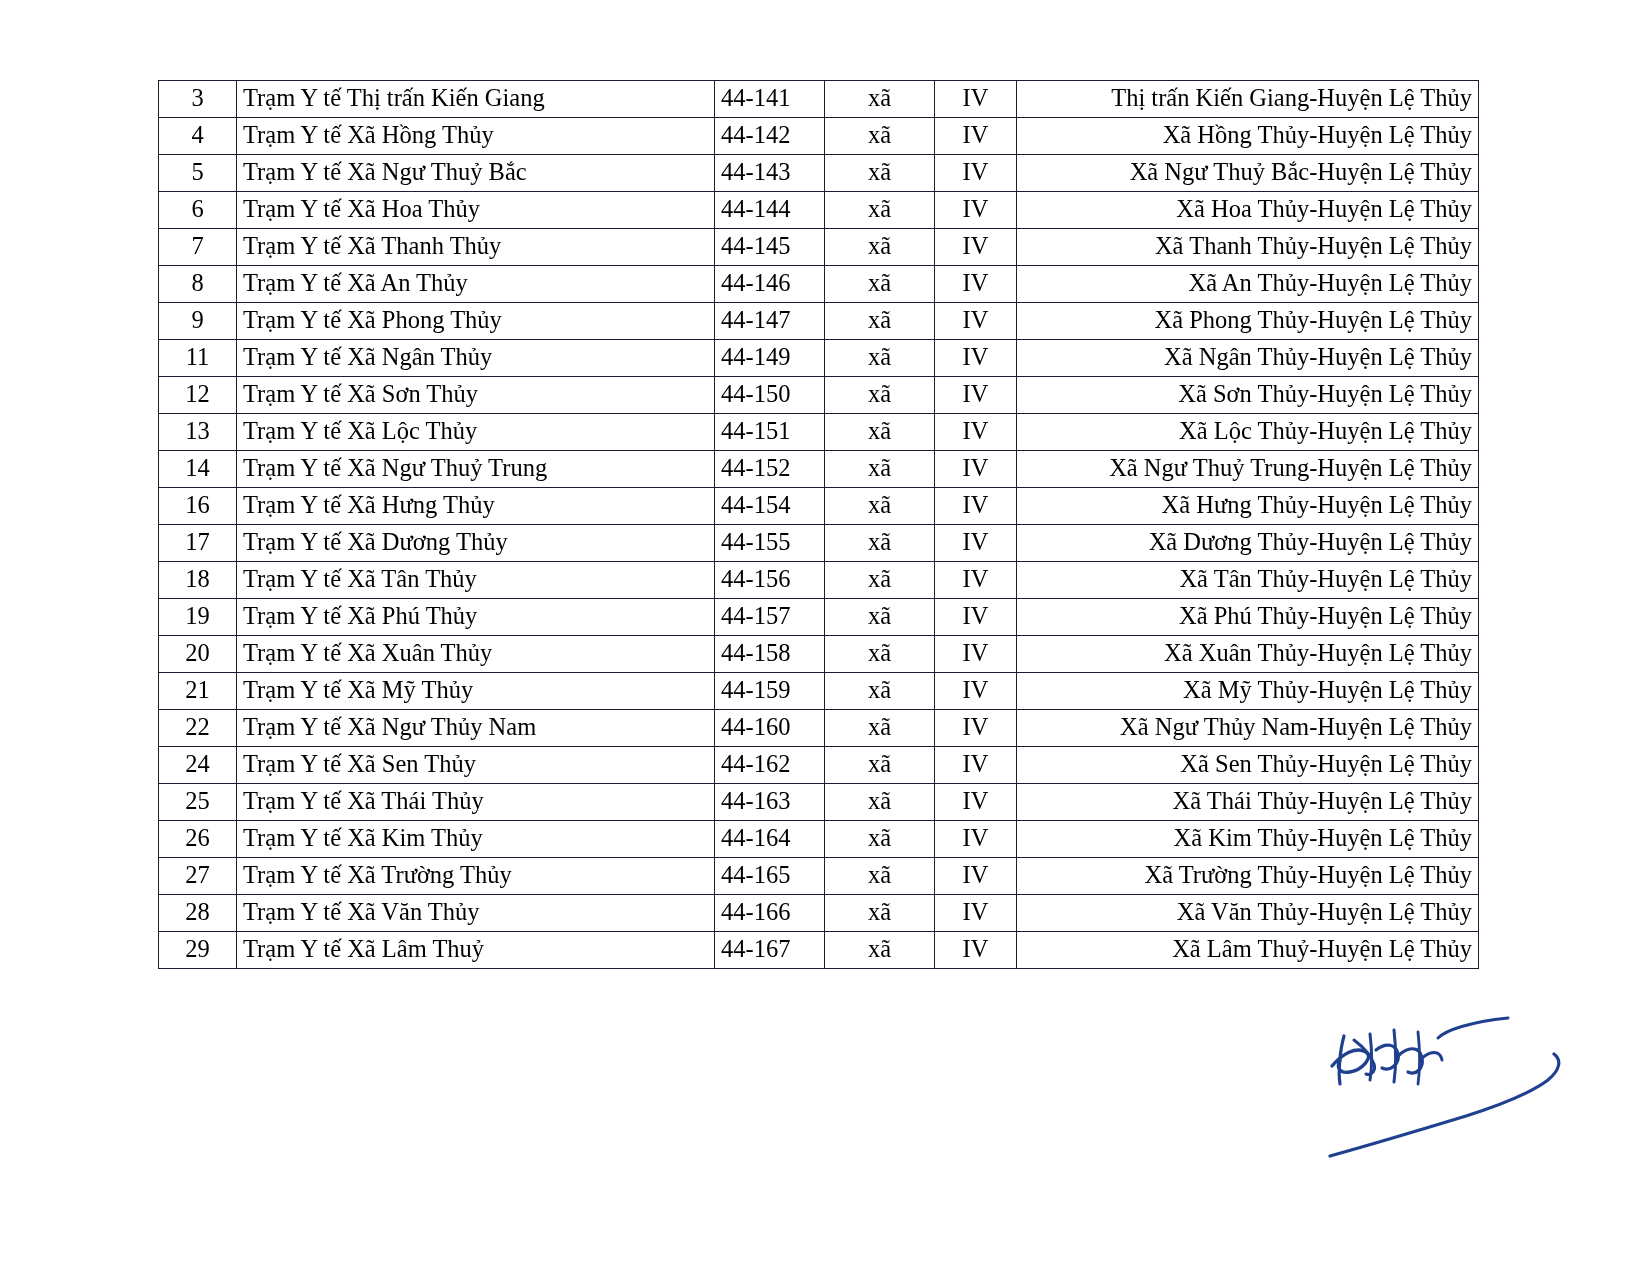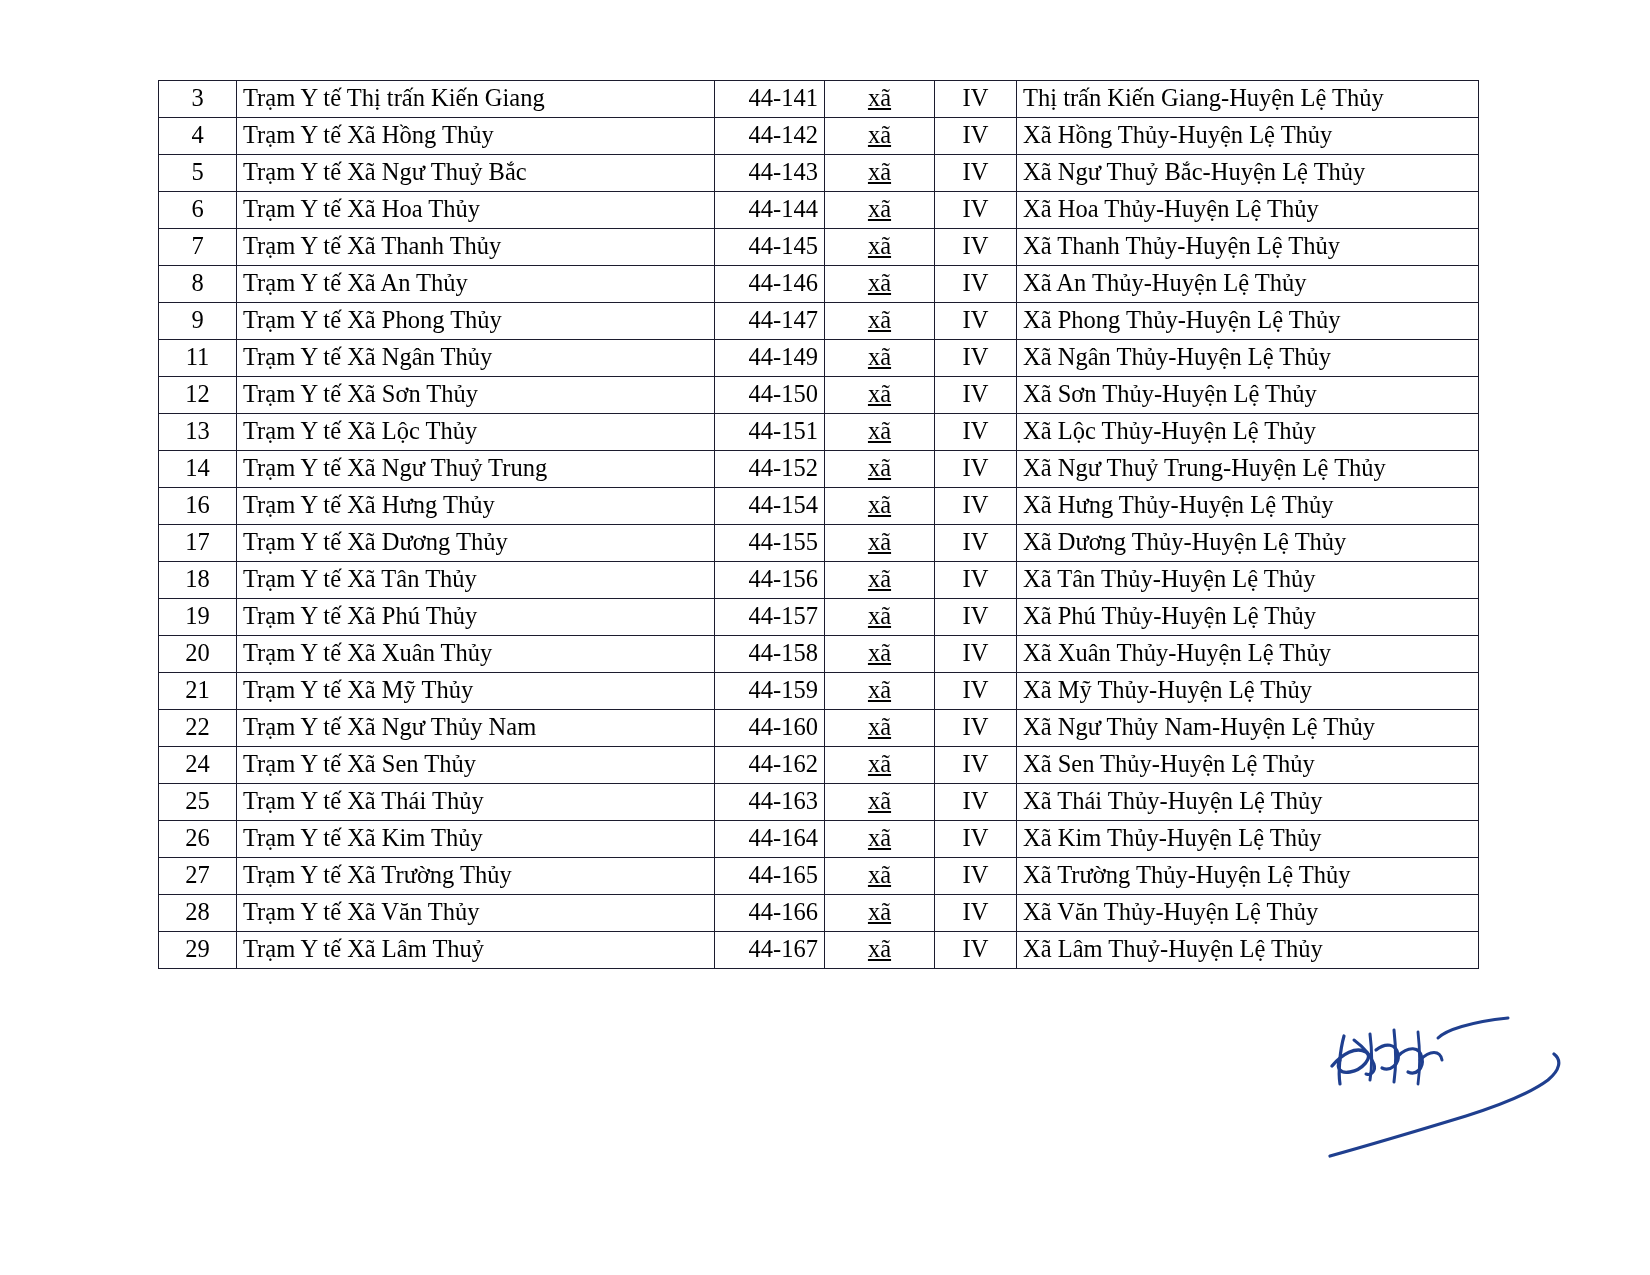--- a/index.html
+++ b/index.html
@@ -45,24 +45,24 @@
   }
   col.c-idx { width: 78px; }
   col.c-name { width: 478px; }
   col.c-code { width: 110px; }
   col.c-level { width: 110px; }
   col.c-rank { width: 82px; }
   col.c-addr { width: 462px; }
 
   td.idx { text-align: center; }
   td.name { text-align: left; padding-left: 16px; }
-  td.code { text-align: right; }
-  td.level { text-align: center; text-decoration: underline; }
+  td.code { text-align: left; }
+  td.level { text-align: center; }
   td.rank { text-align: center; }
-  td.addr { text-align: left; padding-left: 16px; }
+  td.addr { text-align: right; padding-left: 16px; }
 
   .signature {
     position: absolute;
     left: 1270px;
     top: 980px;
     width: 320px;
     height: 200px;
     pointer-events: none;
   }
 </style>

